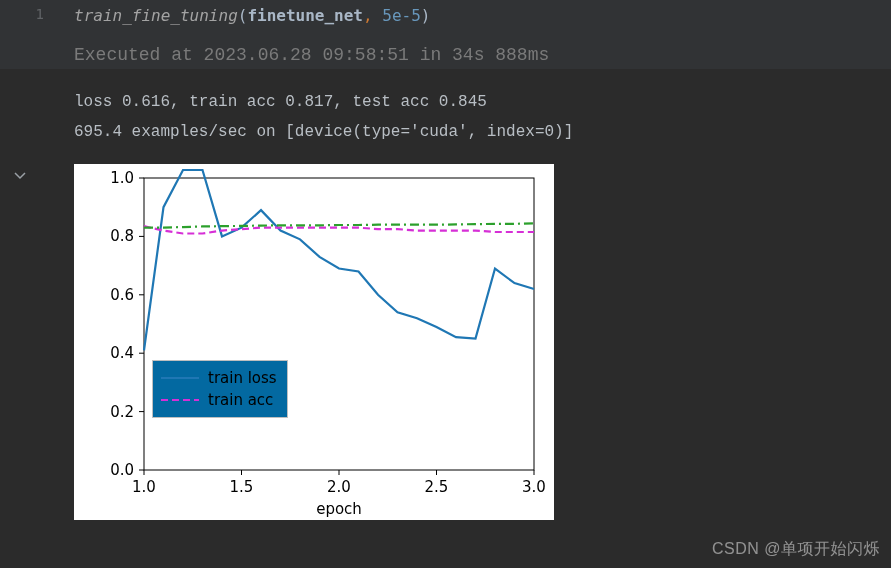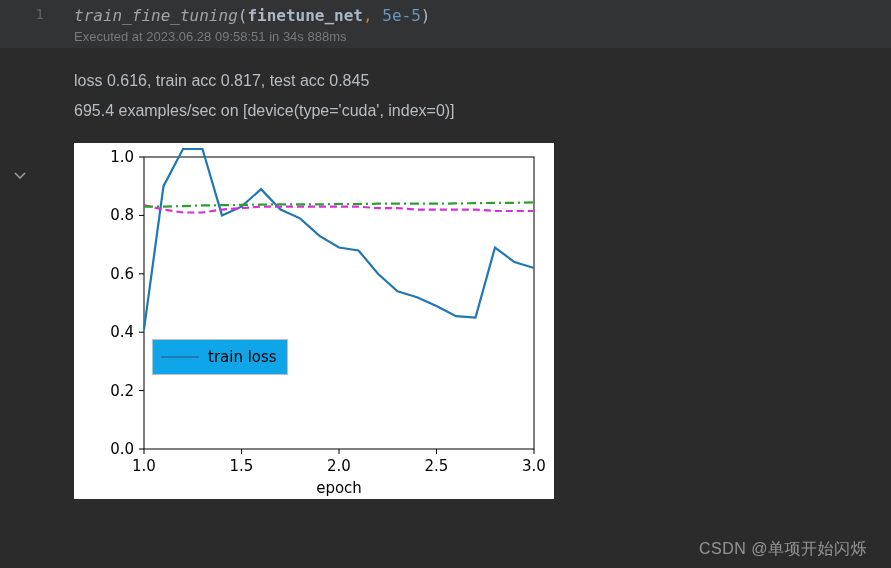--- a/index.html
+++ b/index.html
@@ -35,55 +35,55 @@
     font-family: "Consolas", monospace;
     color: #a9b7c6;
   }
   .fn-name { color: #a3a3a3; font-style: italic; }
   .paren { color: #a9b7c6; }
   .ident { color: #a9b7c6; font-weight: bold; }
   .num { color: #6897bb; }
   .comma { color: #cc7832; }
   .exec-meta {
     color: #7a7a7a;
-    font-size: 13px;
-    margin-top: 4px;
-    font-family: Liberation Sans, sans-serif;
+    font-size: 18px;
+    margin-top: 20px;
+    font-family: Liberation Mono, monospace;
   }
   .output-block {
     padding: 18px 0 10px 74px;
     color: #b8bec4;
     font-size: 16px;
-    font-family: Liberation Sans, sans-serif;
+    font-family: Liberation Mono, monospace;
     line-height: 1.9;
     white-space: pre;
   }
   .chart-wrap {
     margin: 6px 0 0 74px;
     background: #fff;
     width: 480px;
     height: 356px;
     position: relative;
   }
   .chart-svg { display:block; }
   .legend-box {
     position: absolute;
     left: 78px;
     top: 196px;
     border: 1px solid #bfbfbf;
-    background: #0ea5e9;
+    background: #0369a1;
     padding: 6px 10px 6px 8px;
     font-family: "DejaVu Sans", Arial, sans-serif;
     font-size: 15px;
   }
   .legend-row { display:flex; align-items:center; height:22px; }
   .legend-swatch { width:38px; height:14px; margin-right:9px; position:relative; }
   .watermark {
     position:absolute;
-    right: 24px;
+    right: 11px;
     bottom: 8px;
     color: rgba(230,230,230,0.55);
     font-family: Arial, sans-serif;
     font-size: 16px;
     letter-spacing: 0.5px;
   }
   .collapse-chevron {
     position:absolute;
     left: 14px;
     top: 170px;
@@ -148,16 +148,24 @@
     </svg>
   <div class="legend-box">
     <div class="legend-row">
       <span class="legend-swatch">
         <svg width="38" height="14">
             <line x1="0" y1="7" x2="38" y2="7" stroke="#1f77b4" stroke-width="2.2"></line>
           </svg>
       </span>
       <span>train loss</span>
     </div>
+    <div class="legend-row">
+      <span class="legend-swatch">
+        <svg width="38" height="14">
+            <line x1="0" y1="7" x2="38" y2="7" stroke="#d62fd6" stroke-width="2.2" stroke-dasharray="7 4"></line>
+          </svg>
+      </span>
+      <span>train acc</span>
+    </div>
   </div>
 </div>
 
 <div class="watermark">CSDN @单项开始闪烁</div>
 
 </body></html>

